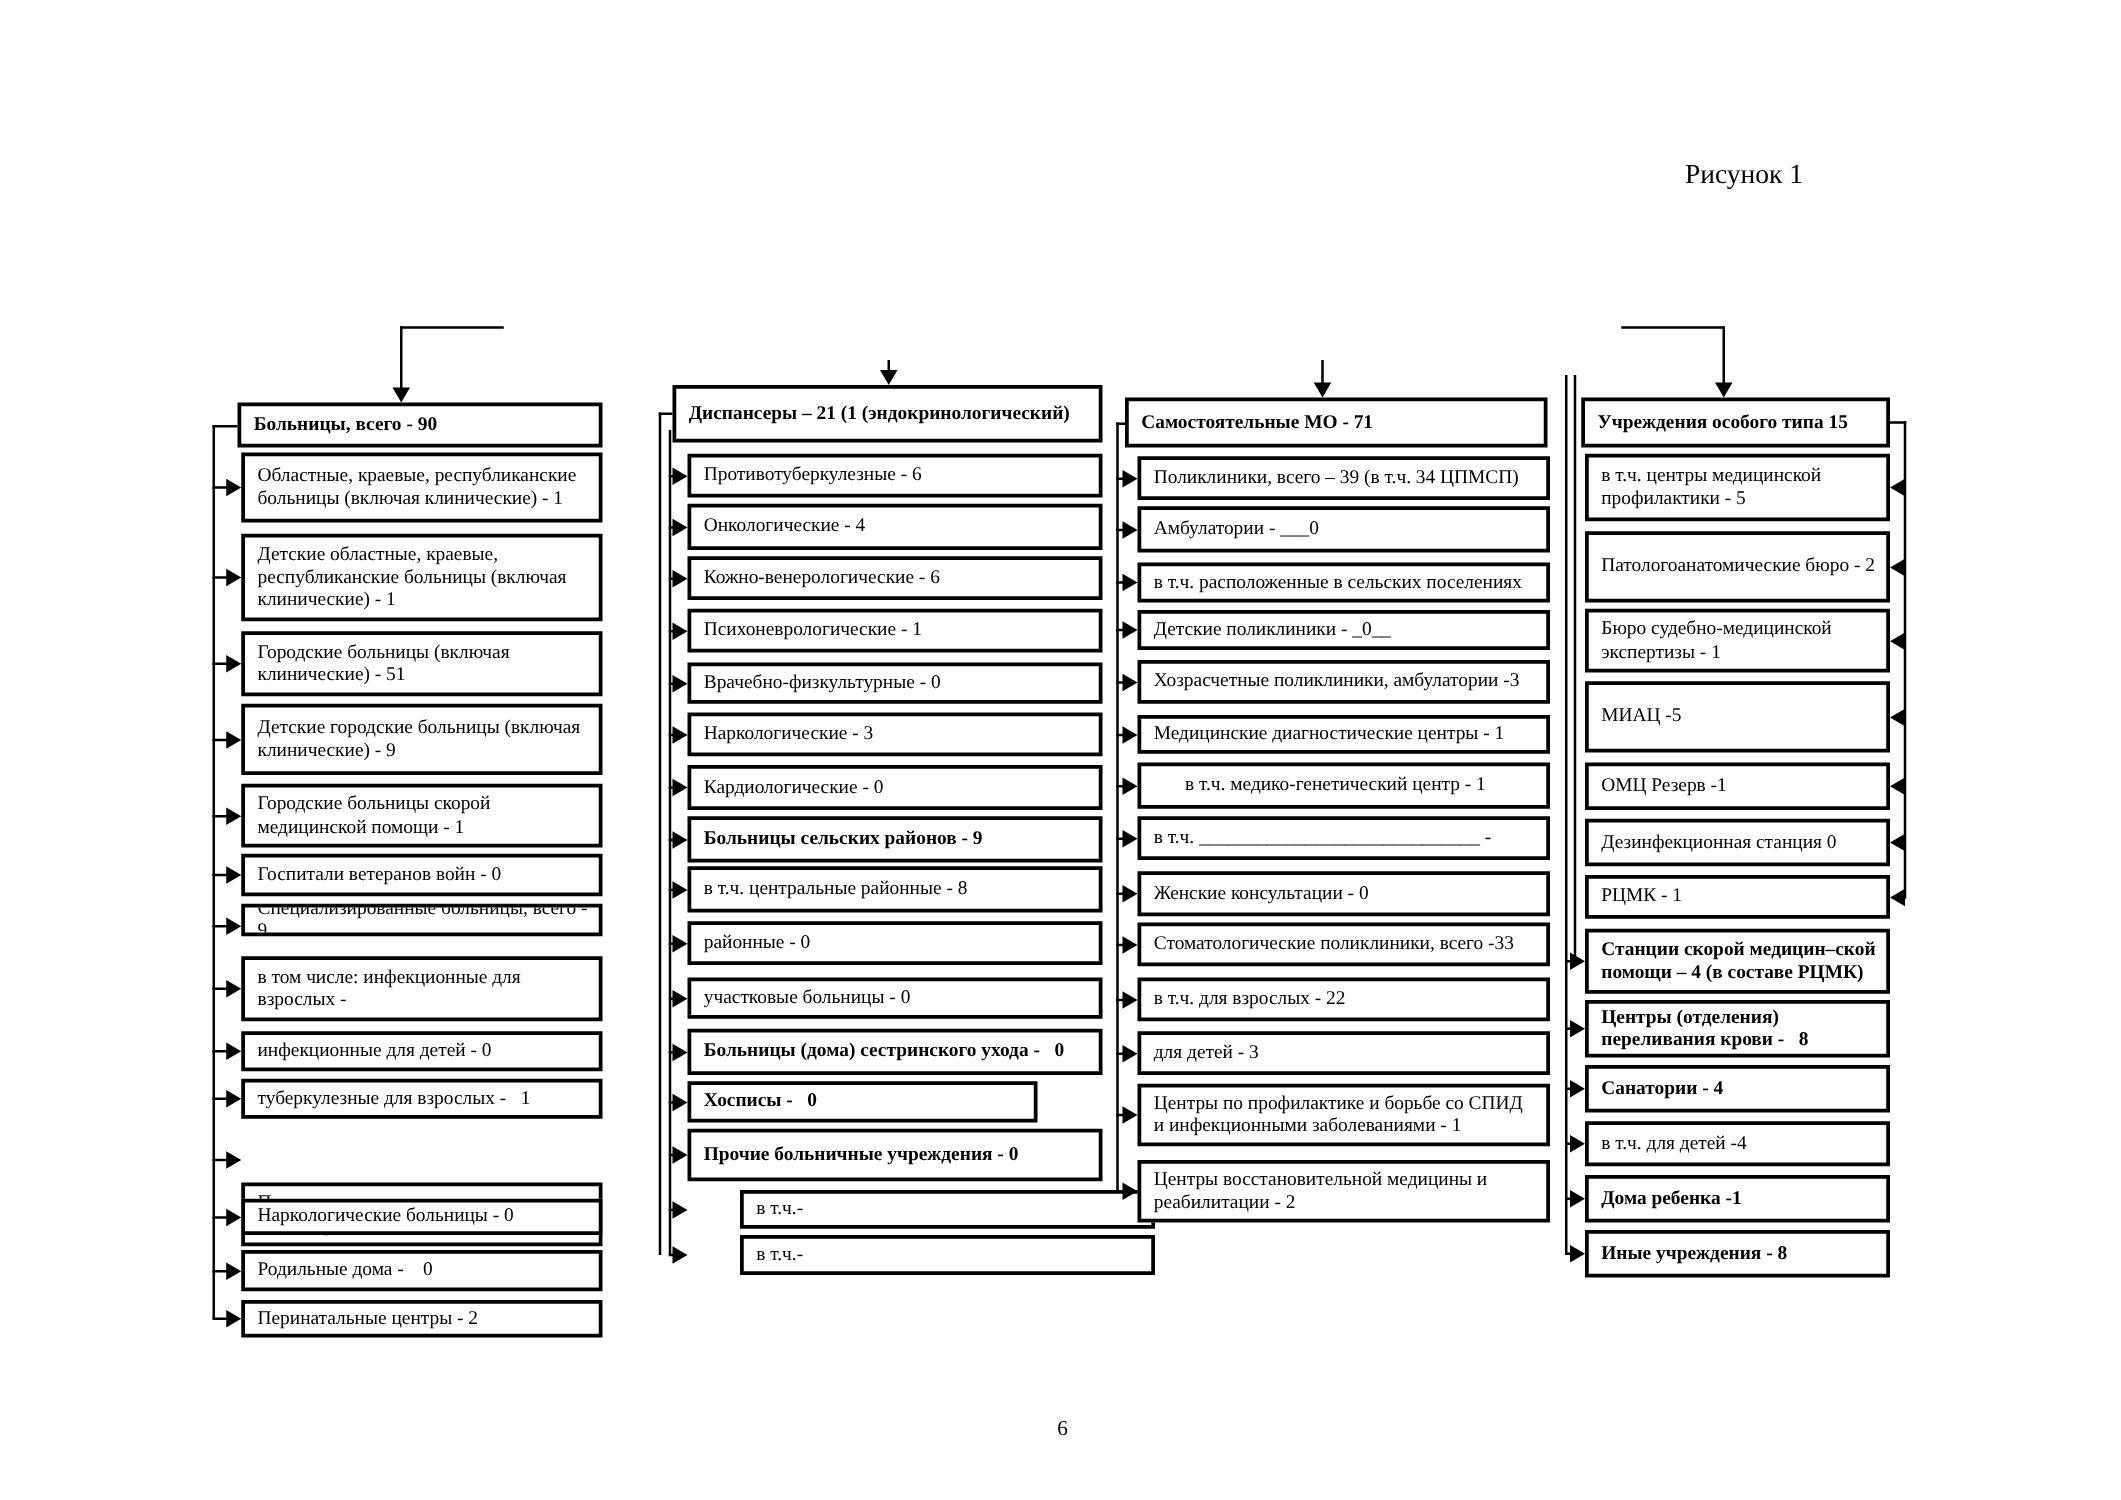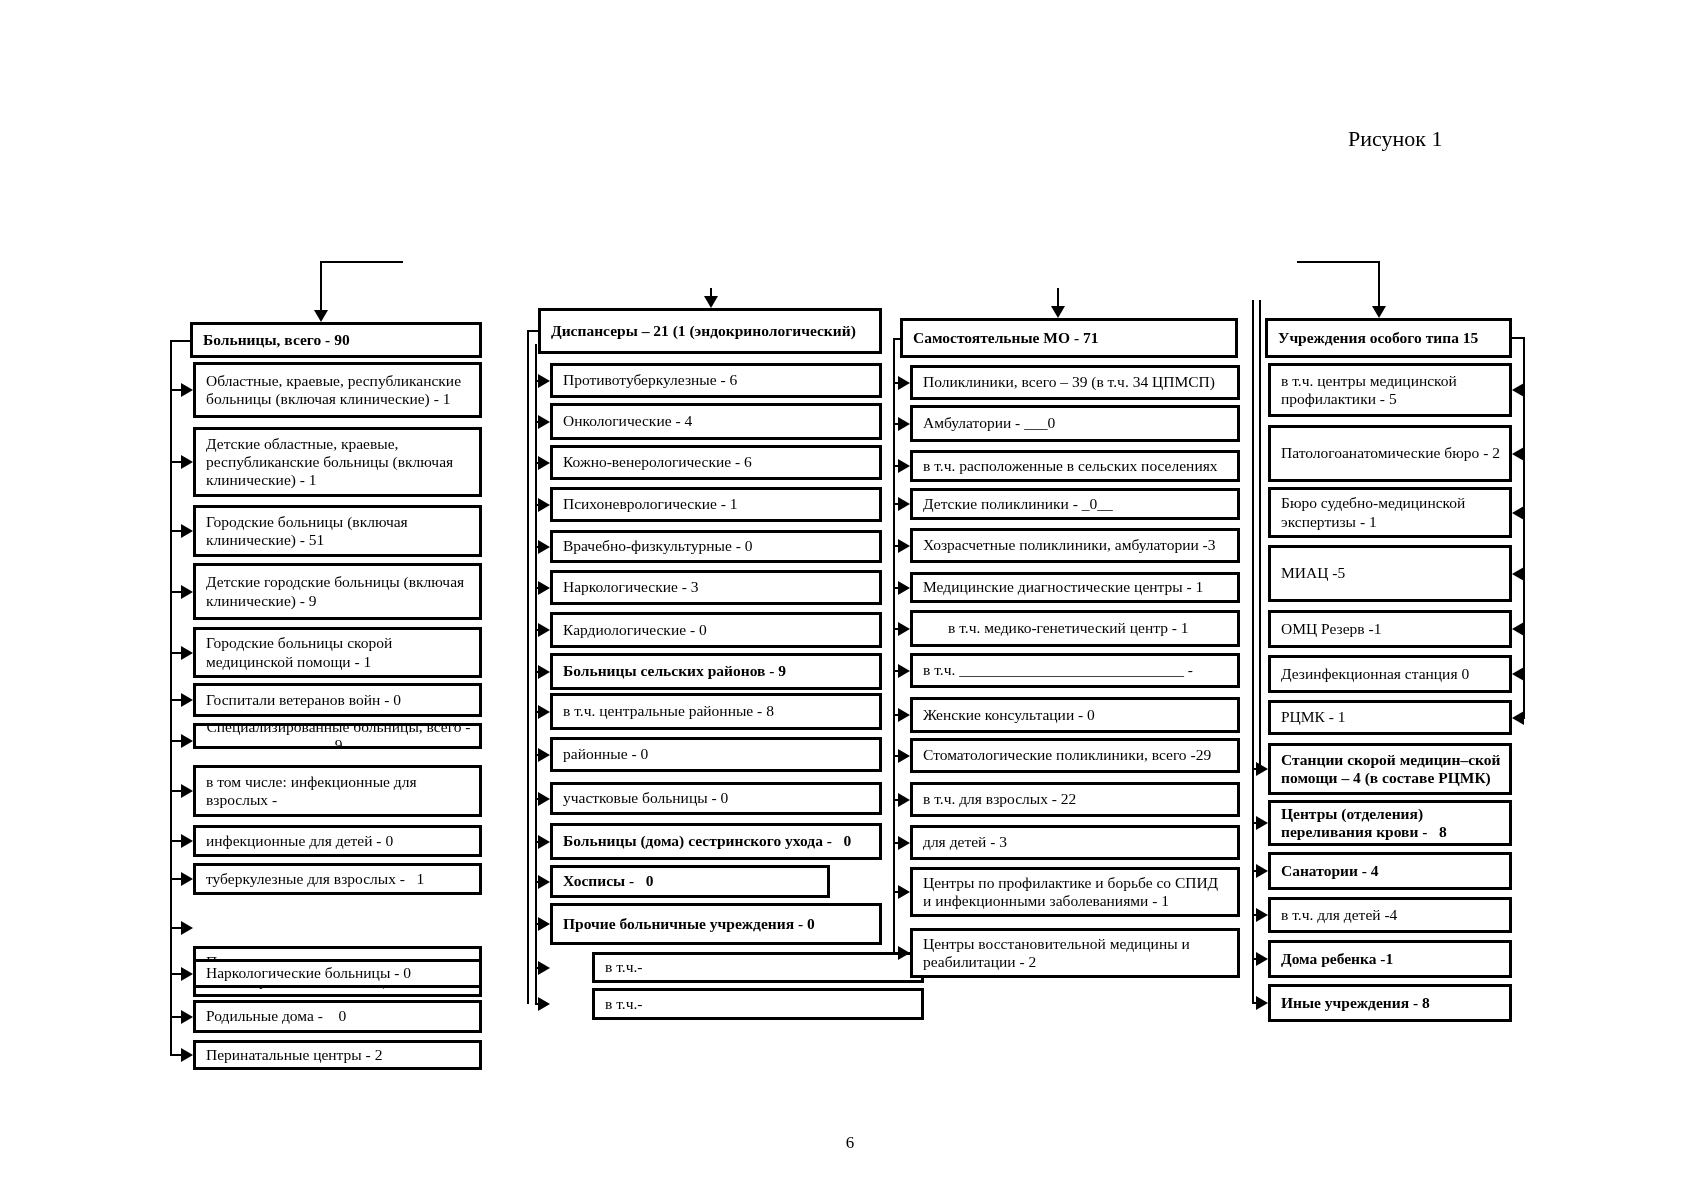--- a/index.html
+++ b/index.html
@@ -43,21 +43,21 @@
       </div>
       <div class="box" style="left: 193px; top: 563px; width: 289px; height: 57px;">
         <span>Детские городские больницы (включая клинические) - 9</span>
       </div>
       <div class="box" style="left: 193px; top: 627px; width: 289px; height: 51px;">
         <span>Городские больницы скорой медицинской помощи - 1</span>
       </div>
       <div class="box" style="left: 193px; top: 683px; width: 289px; height: 34px;">
         <span>Госпитали ветеранов войн - 0</span>
       </div>
-      <div class="box" style="left: 193px; top: 723px; width: 289px; height: 26px; text-align: center;">
+      <div class="box" style="left: 193px; top: 723px; width: 289px; height: 26px;">
         <span>Специализированные больницы, всего - 9</span>
       </div>
       <div class="box vtop" style="left: 193px; top: 765px; width: 289px; height: 52px;">
         <span>в том числе: инфекционные для взрослых -</span>
       </div>
       <div class="box" style="left: 193px; top: 825px; width: 289px; height: 32px;">
         <span>инфекционные для детей - 0</span>
       </div>
       <div class="box" style="left: 193px; top: 863px; width: 289px; height: 32px;">
         <span>туберкулезные для взрослых -   1</span>
@@ -151,21 +151,21 @@
       <div class="box" style="left: 910px; top: 610px; width: 330px; height: 37px; padding-left: 35px;">
         <span>в т.ч. медико-генетический центр - 1</span>
       </div>
       <div class="box" style="left: 910px; top: 653px; width: 330px; height: 35px;">
         <span>в т.ч. _____________________________ -</span>
       </div>
       <div class="box" style="left: 910px; top: 697px; width: 330px; height: 36px;">
         <span>Женские консультации - 0</span>
       </div>
       <div class="box" style="left: 910px; top: 738px; width: 330px; height: 35px;">
-        <span>Стоматологические поликлиники, всего -29</span>
+        <span>Стоматологические поликлиники, всего -33</span>
       </div>
       <div class="box" style="left: 910px; top: 782px; width: 330px; height: 35px;">
         <span>в т.ч. для взрослых - 22</span>
       </div>
       <div class="box" style="left: 910px; top: 825px; width: 330px; height: 35px;">
         <span>для детей - 3</span>
       </div>
       <div class="box" style="left: 910px; top: 867px; width: 330px; height: 50px;">
         <span>Центры по профилактике и борьбе со СПИД и инфекционными заболеваниями - 1</span>
       </div>

